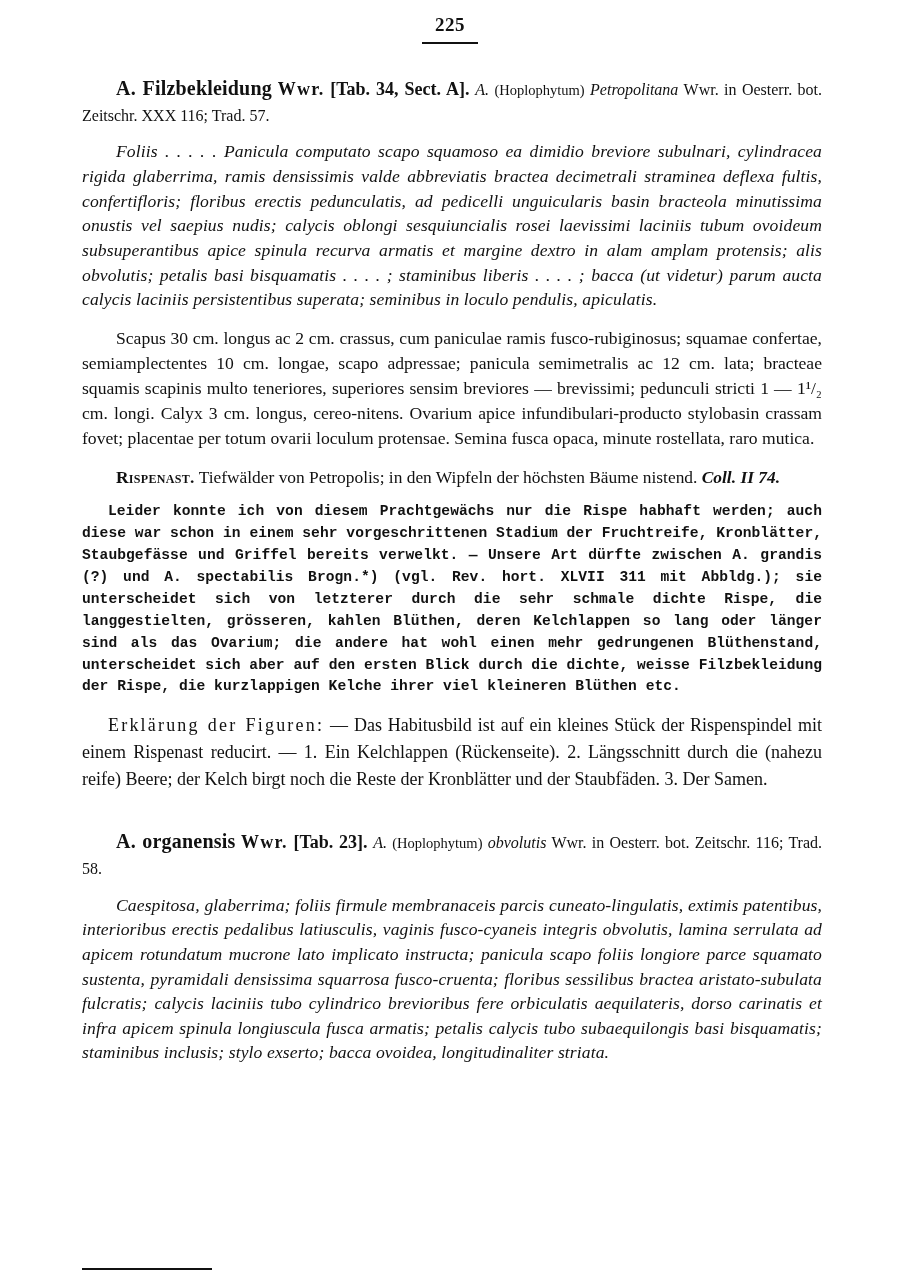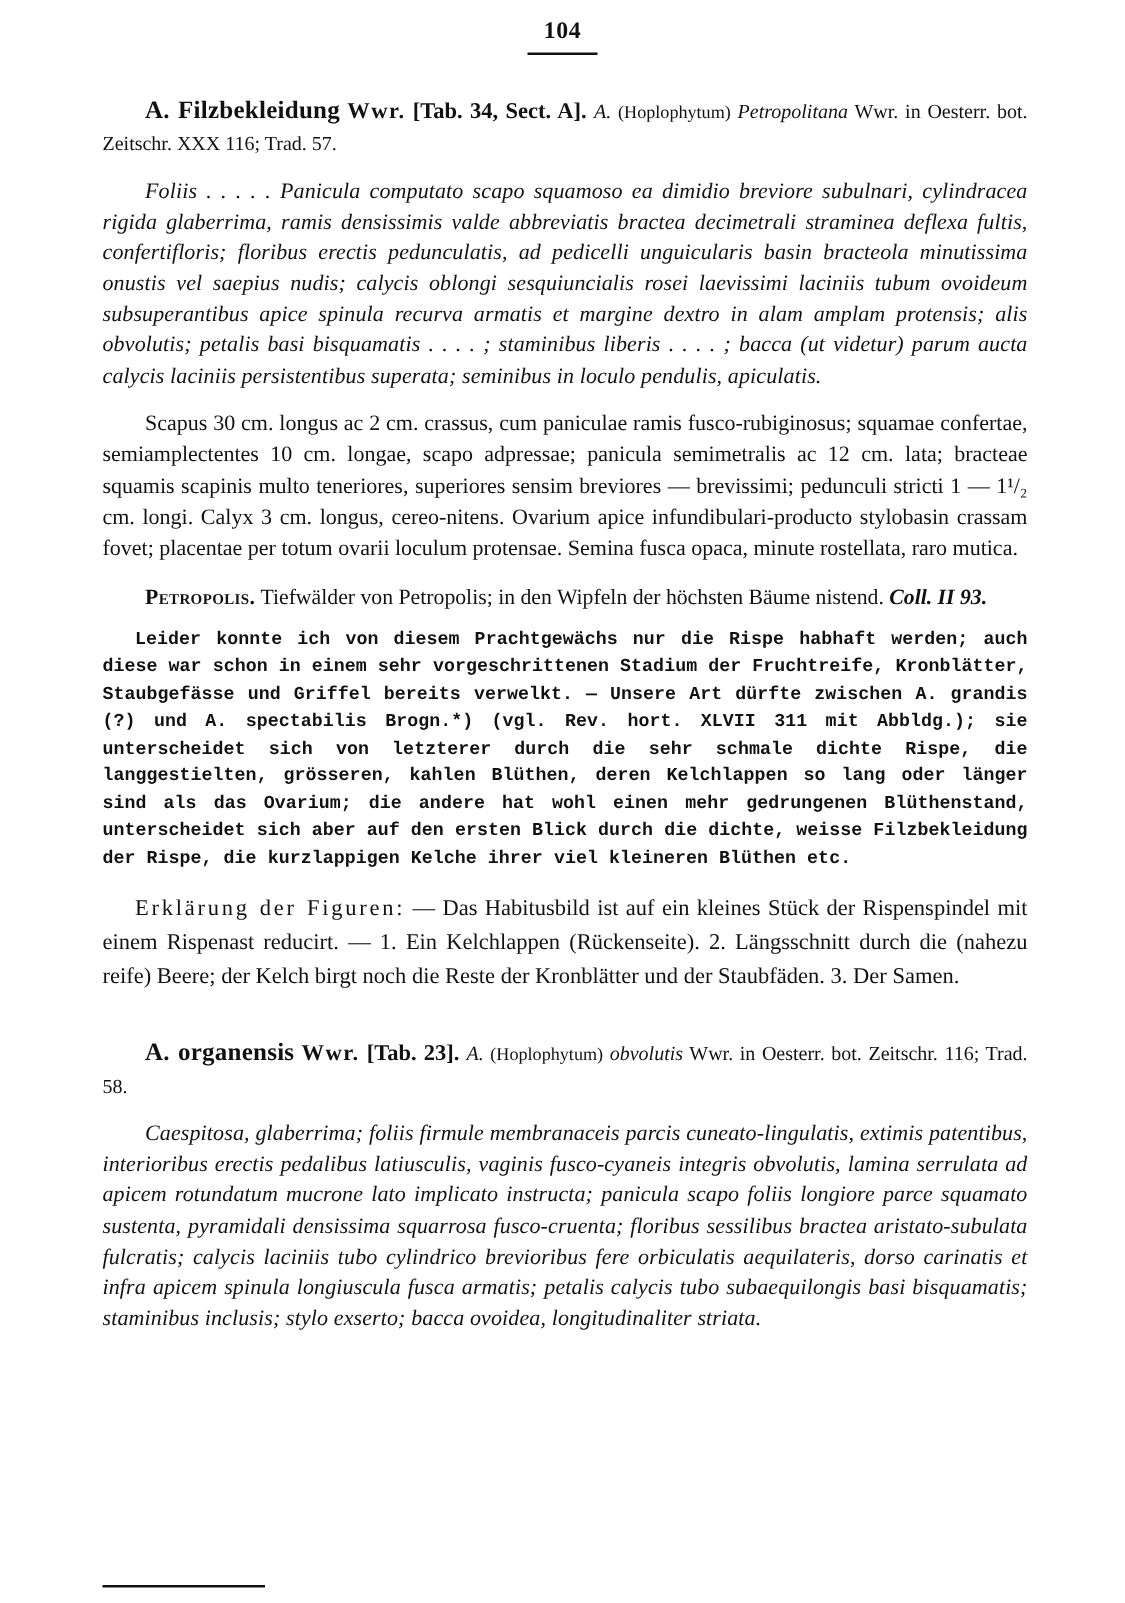--- a/index.html
+++ b/index.html
@@ -143,21 +143,21 @@
     left: 82px;
     right: 78px;
     bottom: 18px;
   }
 </style>
 </head>
 <body>
 
 <div class="page">
 
-  <div class="page-number">104</div>
+  <div class="page-number">225</div>
   <div class="header-rule"></div>
 
   <div class="content">
 
     <div class="species-head">
       <span class="indent" style="display:inline-block;width:34px;"></span><span class="sp-name">A. Filzbekleidung</span>
       <span class="author">Wwr.</span>
       <span class="tab-ref">[Tab. 34, Sect. </span><span class="tab-ref ital">A</span><span class="tab-ref">].</span>
       <span class="syn">
         <span class="it">A.</span>
@@ -165,23 +165,23 @@
         <span class="it">Petropolitana</span>
         <span>Wwr. in Oesterr. bot. Zeitschr. XXX 116; Trad. 57.</span>
       </span>
     </div>
 
     <div class="diagnosis indent">Foliis . . . . .  Panicula computato scapo squamoso ea dimidio breviore subulnari, cylindracea rigida glaberrima, ramis densissimis valde abbreviatis bractea decimetrali straminea deflexa fultis, confertifloris; floribus erectis pedunculatis, ad pedicelli unguicularis basin bracteola minutissima onustis vel saepius nudis; calycis oblongi sesquiuncialis rosei laevissimi laciniis tubum ovoideum subsuperantibus apice spinula recurva armatis et margine dextro in alam amplam protensis; alis obvolutis; petalis basi bisquamatis . . . . ; staminibus liberis . . . . ; bacca (ut videtur) parum aucta calycis laciniis persistentibus superata; seminibus in loculo pendulis, apiculatis.</div>
 
     <div class="description indent">Scapus 30 cm. longus ac 2 cm. crassus, cum paniculae ramis fusco-rubiginosus; squamae confertae, semiamplectentes 10 cm. longae, scapo adpressae; panicula semimetralis ac 12 cm. lata; bracteae squamis scapinis multo teneriores, superiores sensim breviores — brevissimi; pedunculi stricti 1 — 1¹/₂ cm. longi.  Calyx 3 cm. longus, cereo-nitens.  Ovarium apice infundibulari-producto stylobasin crassam fovet; placentae per totum ovarii loculum protensae.  Semina fusca opaca, minute rostellata, raro mutica.</div>
 
     <div class="locality indent">
-      <span class="smallcaps">Petropolis.</span>
+      <span class="smallcaps">Rispenast.</span>
       <span>Tiefwälder von Petropolis; in den Wipfeln der höchsten Bäume nistend.</span>
-      <span class="coll">Coll. II 93.</span>
+      <span class="coll">Coll. II 74.</span>
     </div>
 
     <div class="note">
       <span class="indent2" style="display:inline-block;width:26px;"></span><span>Leider konnte ich von diesem Prachtgewächs nur die Rispe habhaft werden; auch diese war schon in einem sehr vorgeschrittenen Stadium der Fruchtreife, Kronblätter, Staubgefässe und Griffel bereits verwelkt. — Unsere Art dürfte zwischen A. grandis (?) und A. spectabilis Brogn.*) (vgl. Rev. hort. XLVII 311 mit Abbldg.); sie unterscheidet sich von letzterer durch die sehr schmale dichte Rispe, die langgestielten, grösseren, kahlen Blüthen, deren Kelchlappen so lang oder länger sind als das Ovarium; die andere hat wohl einen mehr gedrungenen Blüthenstand, unterscheidet sich aber auf den ersten Blick durch die dichte, weisse Filzbekleidung der Rispe, die kurzlappigen Kelche ihrer viel kleineren Blüthen etc.</span>
     </div>
 
     <div class="fig-expl">
       <span class="spaced">Erklärung der Figuren:</span>
       <span>— Das Habitusbild ist auf ein kleines Stück der Rispenspindel mit einem Rispenast reducirt. — 1. Ein Kelchlappen (Rückenseite).  2. Längsschnitt durch die (nahezu reife) Beere; der Kelch birgt noch die Reste der Kronblätter und der Staubfäden.  3. Der Samen.</span>
     </div>

